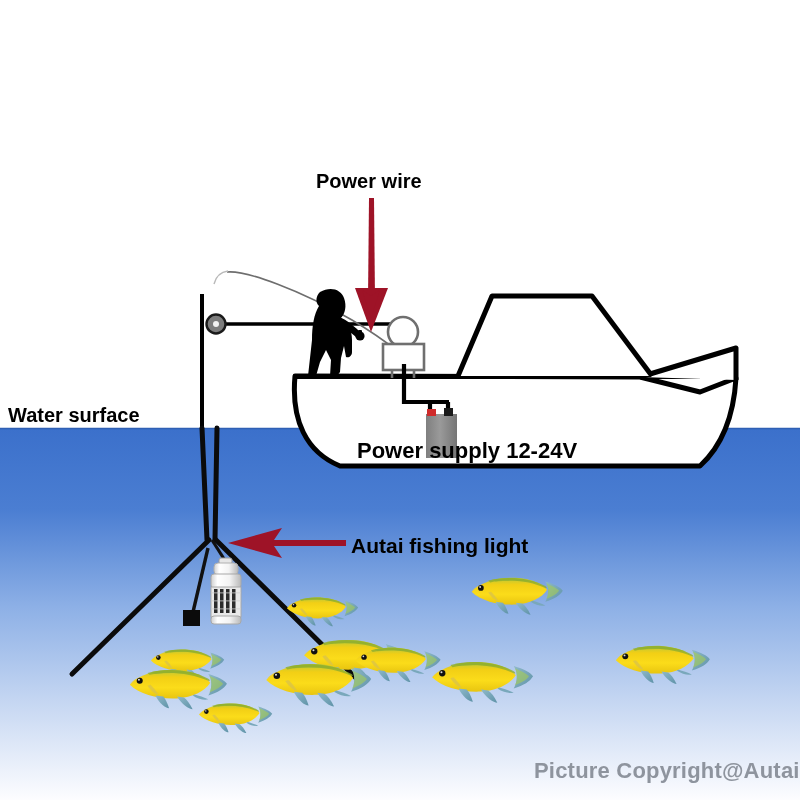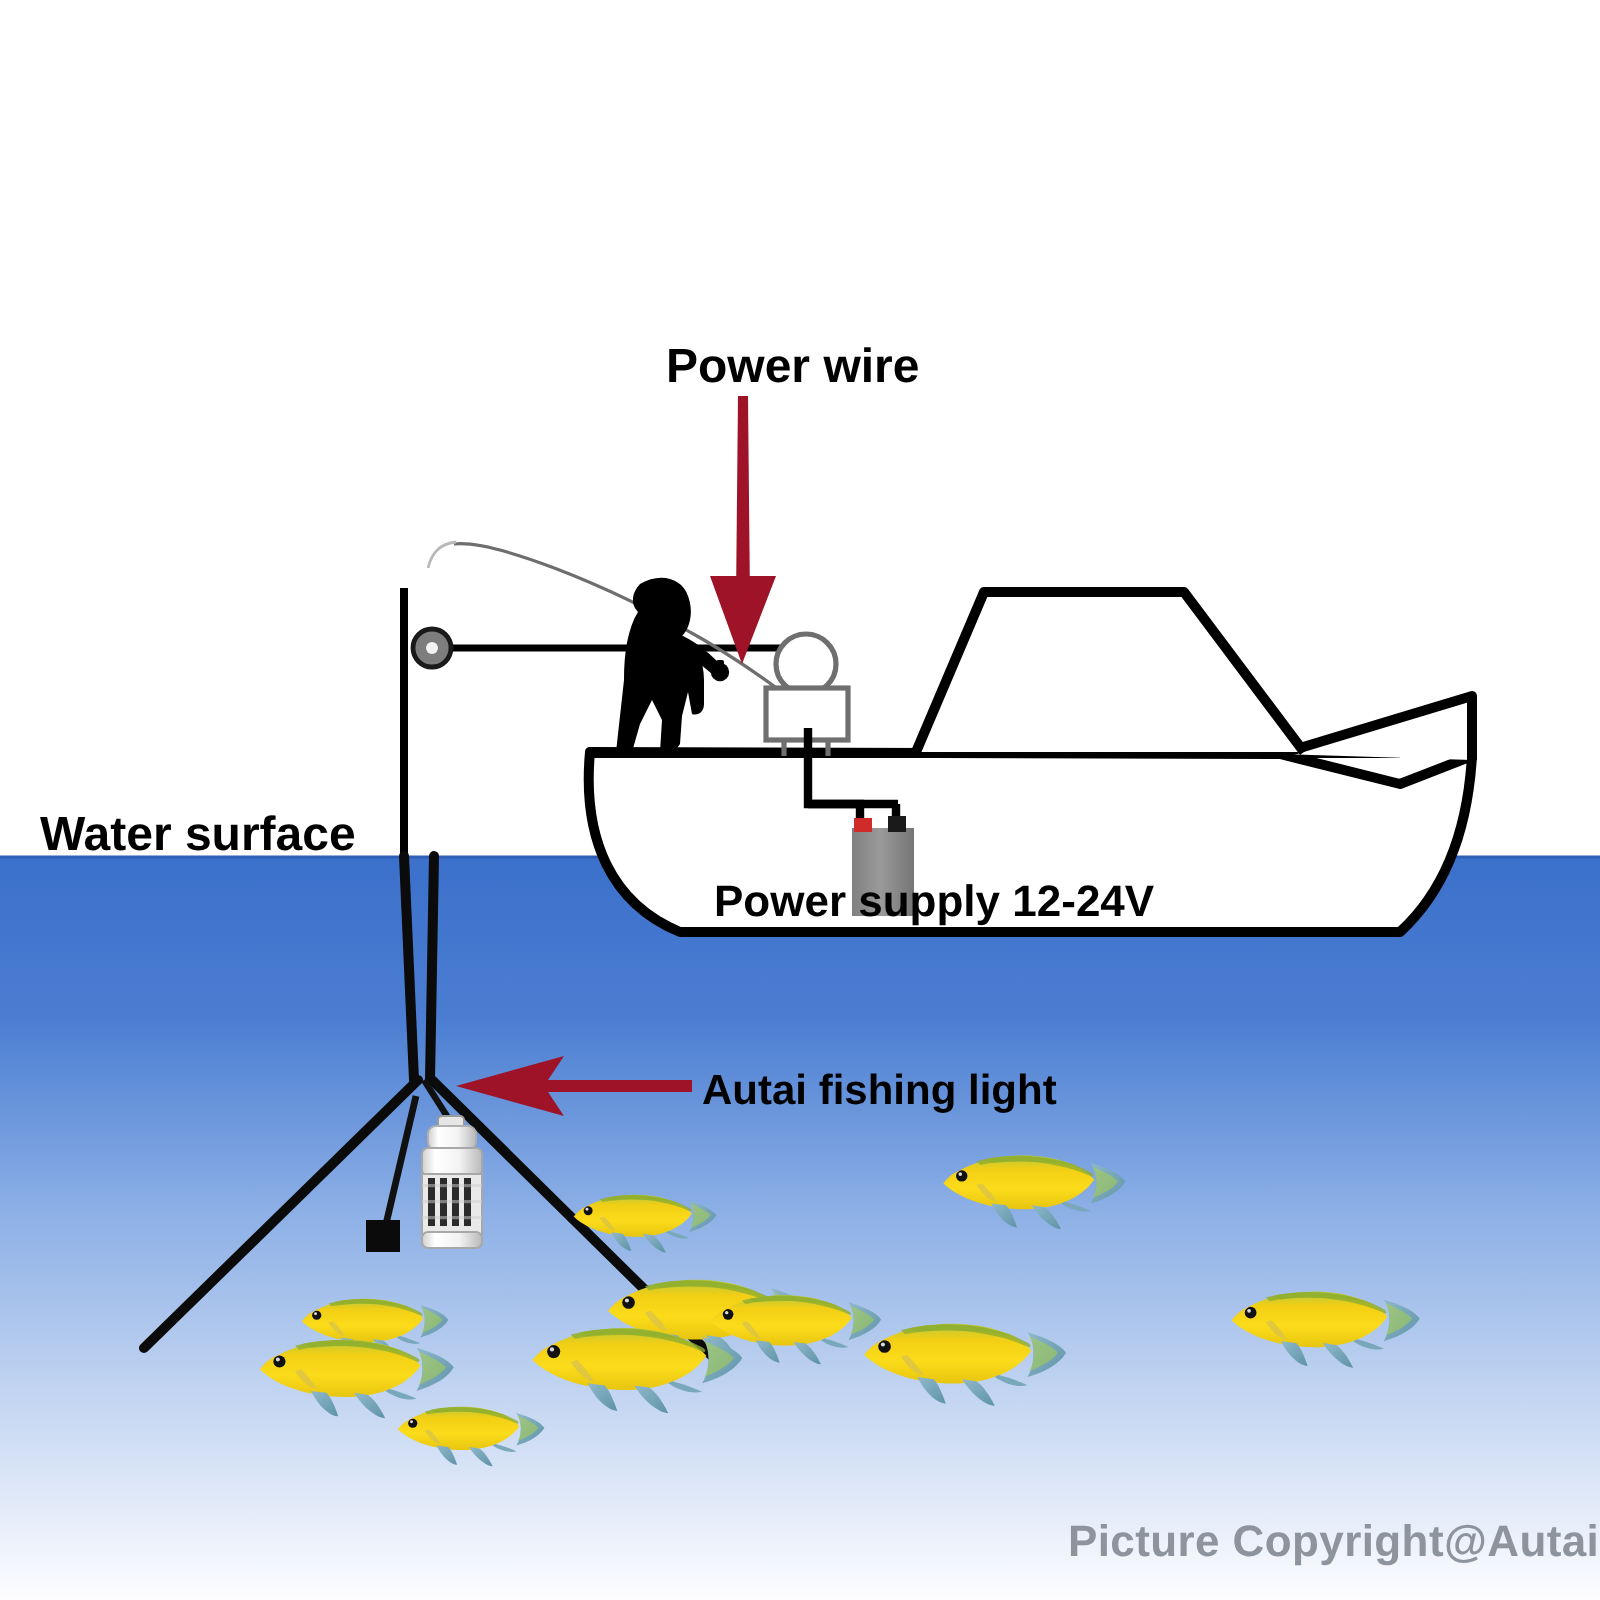--- a/index.html
+++ b/index.html
@@ -1,22 +1,22 @@
 <!DOCTYPE html>
 <html><head>
 <meta charset="utf-8">
 <style>
   html,body{margin:0;padding:0;background:#fff;}
   body{width:800px;height:800px;overflow:hidden;
        font-family:"Liberation Sans", sans-serif;}
   #stage{position:relative;width:800px;height:800px;background:#ffffff;}
   #scene{position:absolute;inset:0;}
   .lbl{position:absolute;font-weight:bold;color:#000;white-space:nowrap;}
-  #label-water-surface{left:20px;top:404px;font-size:24px;}
-  #label-power-wire{left:333px;top:170px;font-size:24px;}
+  #label-water-surface{left:8px;top:404px;font-size:20px;}
+  #label-power-wire{left:316px;top:170px;font-size:20px;}
   #label-power-supply{left:357px;top:438px;font-size:22px;}
   #label-fishing-light{left:351px;top:534px;font-size:21px;}
   #label-copyright{left:534px;top:758px;font-size:22px;font-weight:bold;
      color:#8e949e;letter-spacing:.2px;}
 </style>
 </head>
 <body>
 
 <div id="stage">
 

